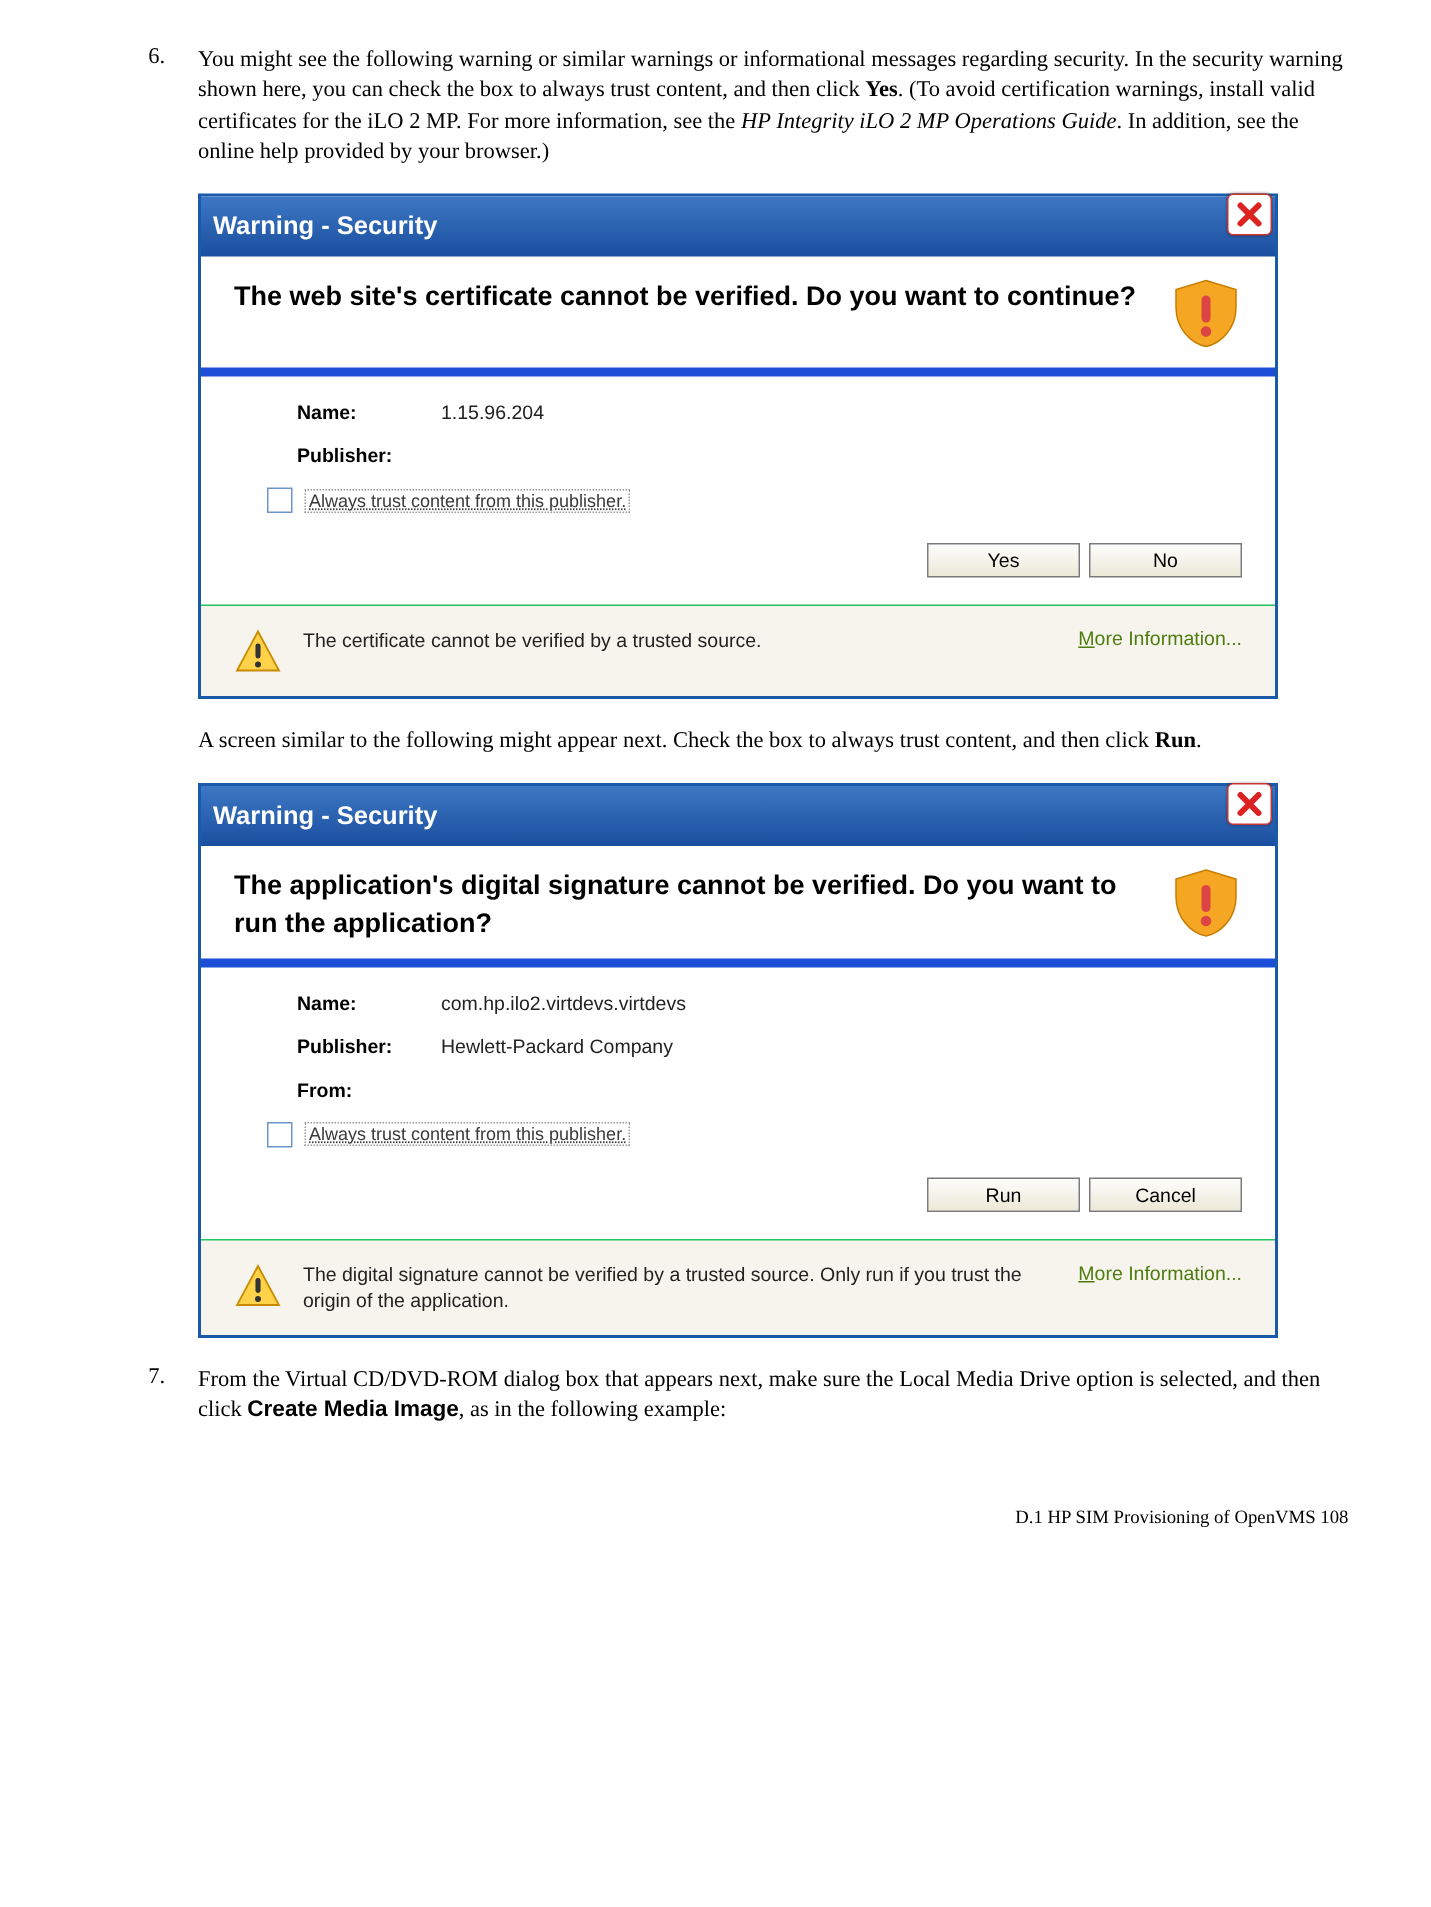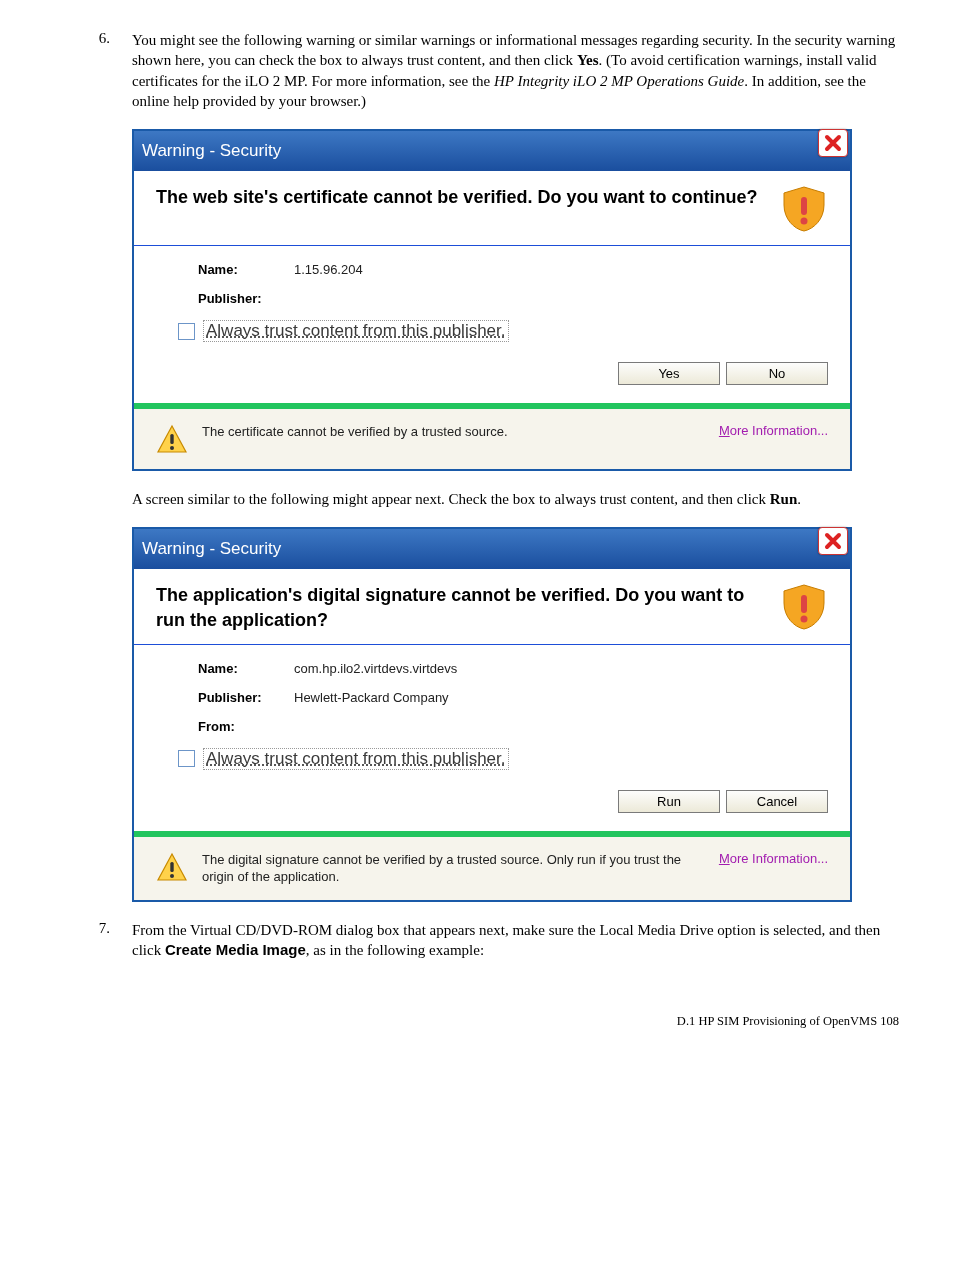--- a/index.html
+++ b/index.html
@@ -34,21 +34,21 @@
   }
   .dialog {
     border: 2px solid #1a5aa8;
     background: #fff;
     font-family: Tahoma, Verdana, sans-serif;
     font-size: 13px;
   }
   .titlebar {
     background: linear-gradient(#3d78c4, #1a4e9e);
     color: #fff;
-    font-weight: normal;
+    font-weight: bold;
     font-size: 17px;
     padding: 6px 8px;
     display: flex;
     justify-content: space-between;
     align-items: center;
   }
   .titlebar .close {
     width: 28px; height: 26px;
     background: #fff;
     border: 1px solid #c33;
@@ -56,21 +56,21 @@
     display: flex; align-items: center; justify-content: center;
     position: relative;
     top: -8px; right: -6px;
     box-shadow: 0 0 2px rgba(0,0,0,0.4);
   }
   .titlebar .close svg { width: 20px; height: 20px; }
   .headline {
     display: flex;
     align-items: flex-start;
     padding: 14px 22px 12px 22px;
-    border-bottom: 1px solid #1d4ed8;
+    border-bottom: 6px solid #1d4ed8;
   }
   .headline-text {
     flex: 1;
     font-size: 18px;
     font-weight: bold;
     color: #000;
     line-height: 1.35;
     padding-right: 12px;
   }
   .shield-icon {
@@ -97,60 +97,60 @@
     margin: 6px 0 20px 0;
   }
   .chk {
     width: 15px; height: 15px;
     border: 1px solid #6c95c8;
     background: #fff;
     margin-right: 8px;
   }
   .chk-label {
     color: #3a3a3a;
-    font-size: 17px;
+    font-size: 12px;
     text-decoration: underline dotted #3a3a3a;
     border: 1px dotted #999;
     padding: 0 2px;
   }
   .btn-row {
     display: flex;
     justify-content: flex-end;
     gap: 0;
   }
   .btn {
     min-width: 72px;
     padding: 3px 14px;
     border: 1px solid #7a7a7a;
     background: linear-gradient(#fdfdfc, #ece9d8);
     font-family: Tahoma, sans-serif;
     font-size: 13px;
     margin-left: 6px;
     text-align: center;
   }
   .footer-sec {
-    border-top: 6px solid #22c55e;
+    border-top: 1px solid #22c55e;
     background: #f6f4ec;
     padding: 14px 22px;
     display: flex;
     align-items: flex-start;
   }
   .warn-icon {
     width: 32px; height: 32px;
     flex: 0 0 32px;
     margin-right: 14px;
   }
   .footer-text {
     flex: 1;
     color: #222;
     font-size: 13px;
     line-height: 1.35;
   }
   .more-link {
-    color: #a21caf;
+    color: #4d7c0f;
     font-size: 13px;
     margin-left: 28px;
     white-space: nowrap;
   }
   .more-link u { text-decoration: underline; }
   .page-foot {
     margin-top: 54px;
     text-align: right;
     font-size: 12.5px;
     color: #000;

